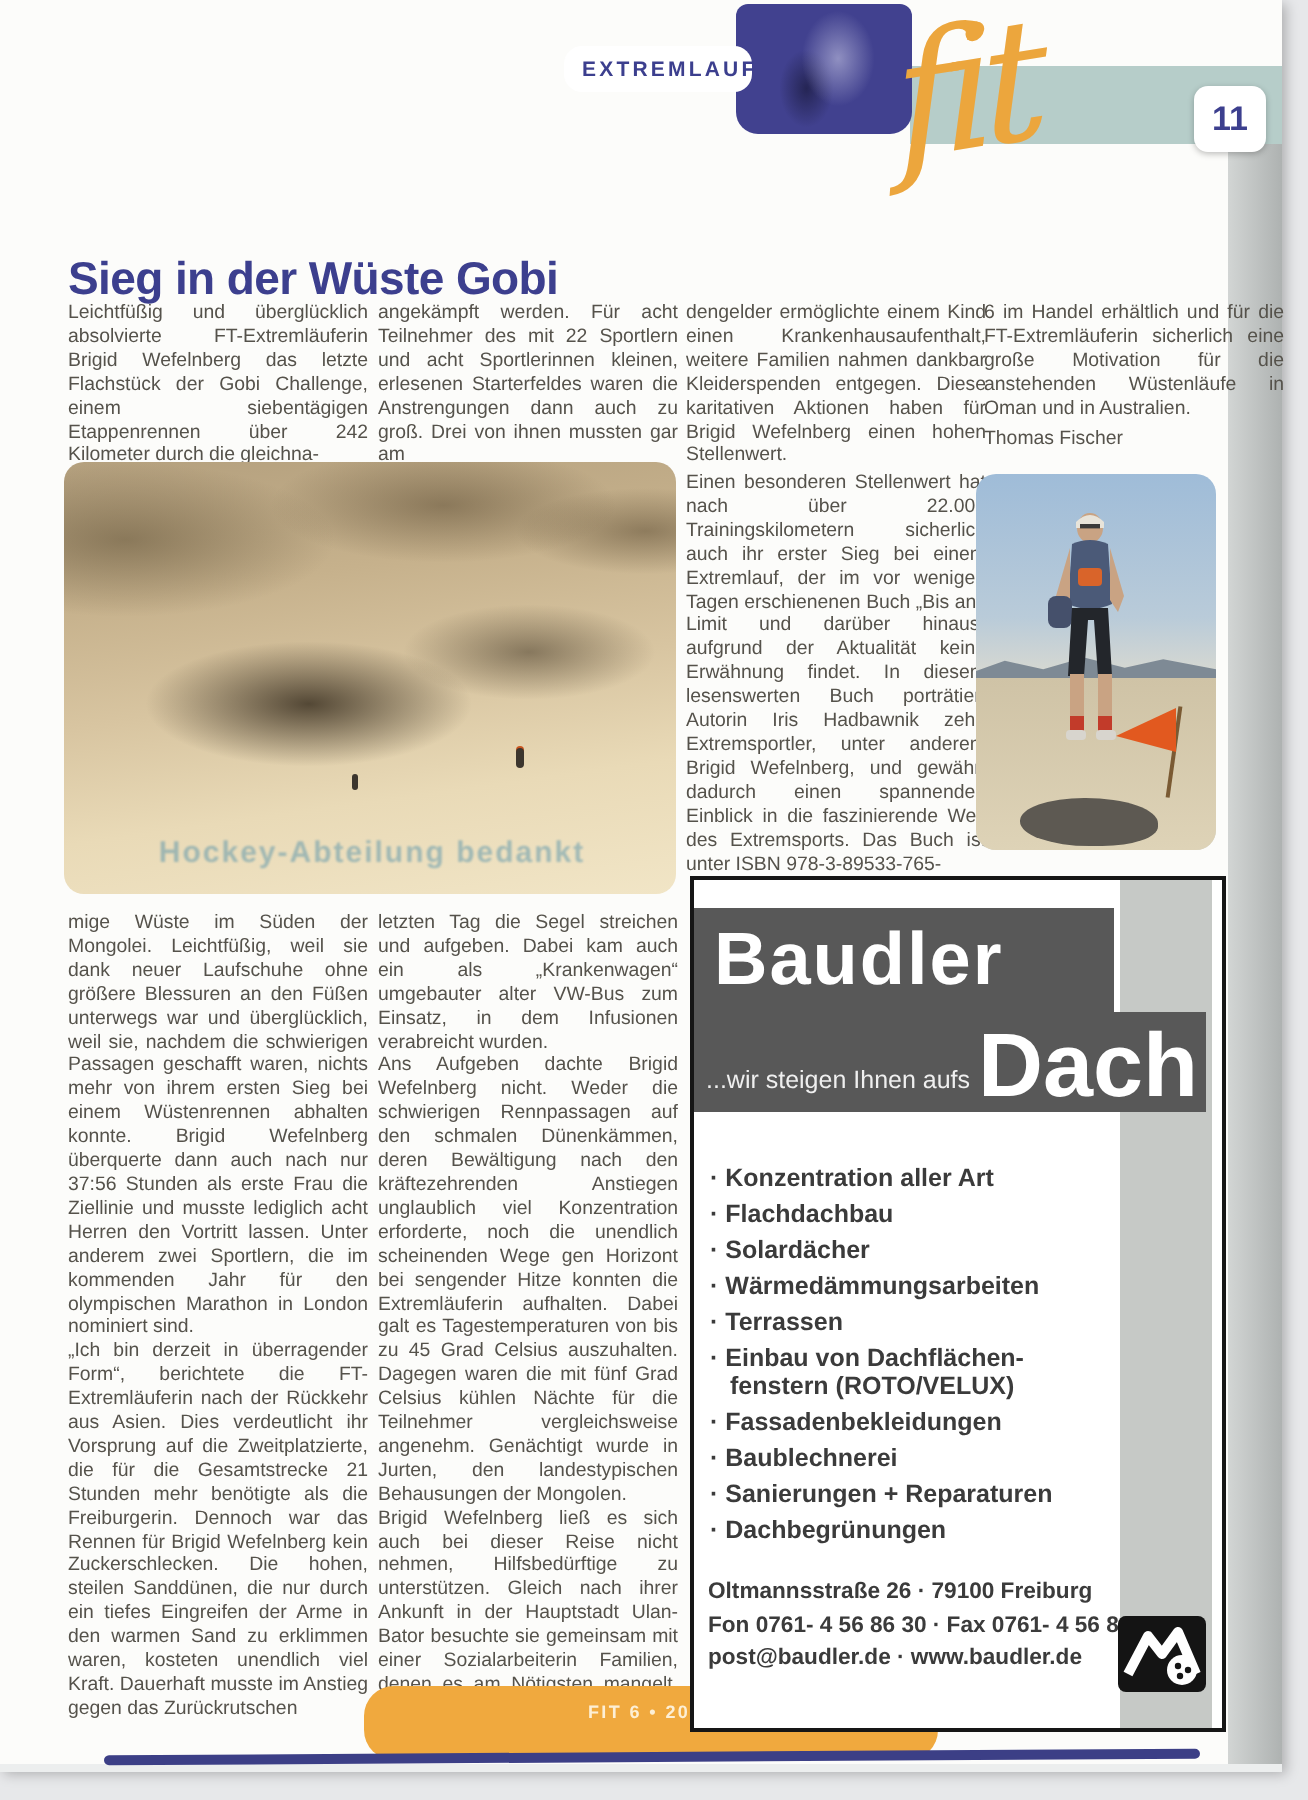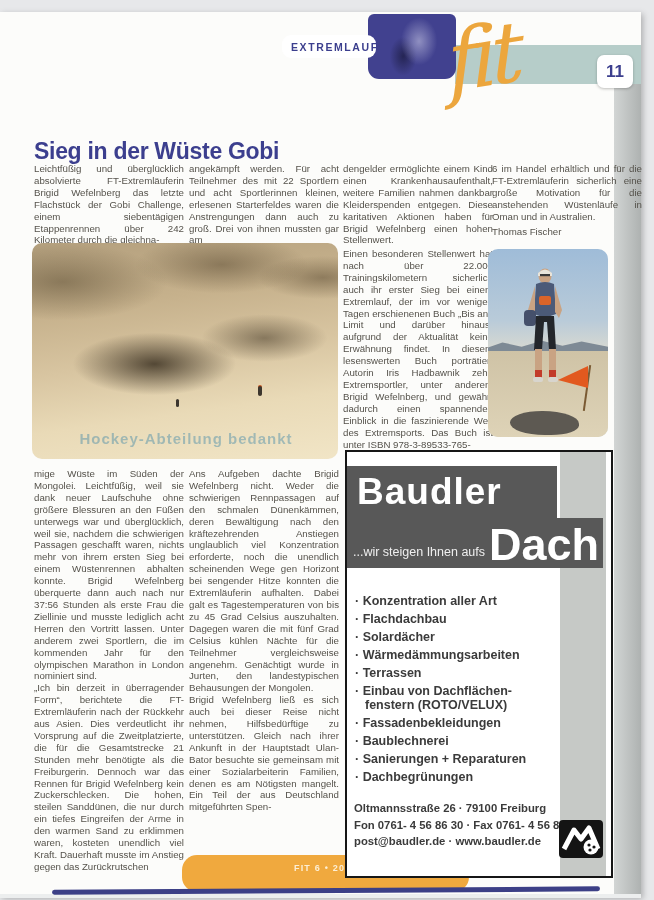--- a/index.html
+++ b/index.html
@@ -1,18 +1,18 @@
 <!DOCTYPE html>
 <html><head>
 <meta charset="utf-8">
 <style>
   html,body{margin:0;padding:0;}
   body{font-family:"Liberation Sans", sans-serif;}
   #scan{position:relative;width:654px;height:900px;background:#e7e8ea;overflow:hidden;}
-  #page{position:absolute;left:0;top:12px;width:641px;height:885px;background:#fcfcfa;box-shadow:2px 2px 6px rgba(0,0,0,.25);}
+  #page{position:absolute;left:0;top:0;width:641px;height:885px;background:#fcfcfa;box-shadow:2px 2px 6px rgba(0,0,0,.25);}
 
   
   .label-tab{position:absolute;left:282px;top:23px;width:94px;height:23px;background:#ffffff;border-radius:9px;z-index:4;}
   #section-label{position:absolute;left:291px;top:29px;font-size:10.5px;font-weight:bold;letter-spacing:1.6px;color:#3c3f8e;z-index:5;}
   #nav-photo-block{position:absolute;left:368px;top:2px;width:88px;height:65px;z-index:3;border-radius:6px 6px 11px 11px;
      background:
        radial-gradient(ellipse 26px 34px at 58% 42%, rgba(170,170,210,.75), rgba(170,170,210,0) 70%),
        radial-gradient(ellipse 18px 26px at 40% 65%, rgba(30,30,70,.8), rgba(30,30,70,0) 75%),
        #41418f;}
   #teal-band{position:absolute;left:455px;top:33px;width:186px;height:39px;background:#b6cdc9;z-index:2;}
@@ -118,20 +118,21 @@
       <div class="byline">Thomas Fischer</div>
     </div>
     <div class="col" id="col3-mid">
       <p>Einen besonderen Stellenwert hat nach über 22.000 Trainingskilometern sicherlich auch ihr erster Sieg bei einem Extremlauf, der im vor wenigen Tagen erschienenen Buch „Bis ans Limit und darüber hinaus“ aufgrund der Aktualität keine Erwähnung findet. In diesem lesenswerten Buch porträtiert Autorin Iris Hadbawnik zehn Extremsportler, unter anderem Brigid Wefelnberg, und gewährt dadurch einen spannenden Einblick in die faszinierende Welt des Extremsports. Das Buch ist unter ISBN 978-3-89533-765-</p>
     </div>
     <div class="col" id="col1-bot">
       <p>mige Wüste im Süden der Mongolei. Leichtfüßig, weil sie dank neuer Laufschuhe ohne größere Blessuren an den Füßen unterwegs war und überglücklich, weil sie, nachdem die schwierigen Passagen geschafft waren, nichts mehr von ihrem ersten Sieg bei einem Wüstenrennen abhalten konnte. Brigid Wefelnberg überquerte dann auch nach nur 37:56 Stunden als erste Frau die Ziellinie und musste lediglich acht Herren den Vortritt lassen. Unter anderem zwei Sportlern, die im kommenden Jahr für den olympischen Marathon in London nominiert sind.</p>
       <p>„Ich bin derzeit in überragender Form“, berichtete die FT-Extremläuferin nach der Rückkehr aus Asien. Dies verdeutlicht ihr Vorsprung auf die Zweitplatzierte, die für die Gesamtstrecke 21 Stunden mehr benötigte als die Freiburgerin. Dennoch war das Rennen für Brigid Wefelnberg kein Zuckerschlecken. Die hohen, steilen Sanddünen, die nur durch ein tiefes Eingreifen der Arme in den warmen Sand zu erklimmen waren, kosteten unendlich viel Kraft. Dauerhaft musste im Anstieg gegen das Zurückrutschen</p>
     </div>
     <div class="col" id="col2-bot">
+      <p>letzten Tag die Segel streichen und aufgeben. Dabei kam auch ein als „Krankenwagen“ umgebauter alter VW-Bus zum Einsatz, in dem Infusionen verabreicht wurden.</p>
       <p>Ans Aufgeben dachte Brigid Wefelnberg nicht. Weder die schwierigen Rennpassagen auf den schmalen Dünenkämmen, deren Bewältigung nach den kräftezehrenden Anstiegen unglaublich viel Konzentration erforderte, noch die unendlich scheinenden Wege gen Horizont bei sengender Hitze konnten die Extremläuferin aufhalten. Dabei galt es Tagestemperaturen von bis zu 45 Grad Celsius auszuhalten. Dagegen waren die mit fünf Grad Celsius kühlen Nächte für die Teilnehmer vergleichsweise angenehm. Genächtigt wurde in Jurten, den landestypischen Behausungen der Mongolen.</p>
       <p>Brigid Wefelnberg ließ es sich auch bei dieser Reise nicht nehmen, Hilfsbedürftige zu unterstützen. Gleich nach ihrer Ankunft in der Hauptstadt Ulan-Bator besuchte sie gemeinsam mit einer Sozialarbeiterin Familien, denen es am Nötigsten mangelt. Ein Teil der aus Deutschland mitgeführten Spen-</p>
     </div>
 
     <div id="dune-photo">
       <div class="dune-figure" id="dune-fig1"></div>
       <div class="dune-figure" id="dune-fig2"></div>
     </div>
     <div id="ghost-text">Hockey-Abteilung bedankt</div>
 

